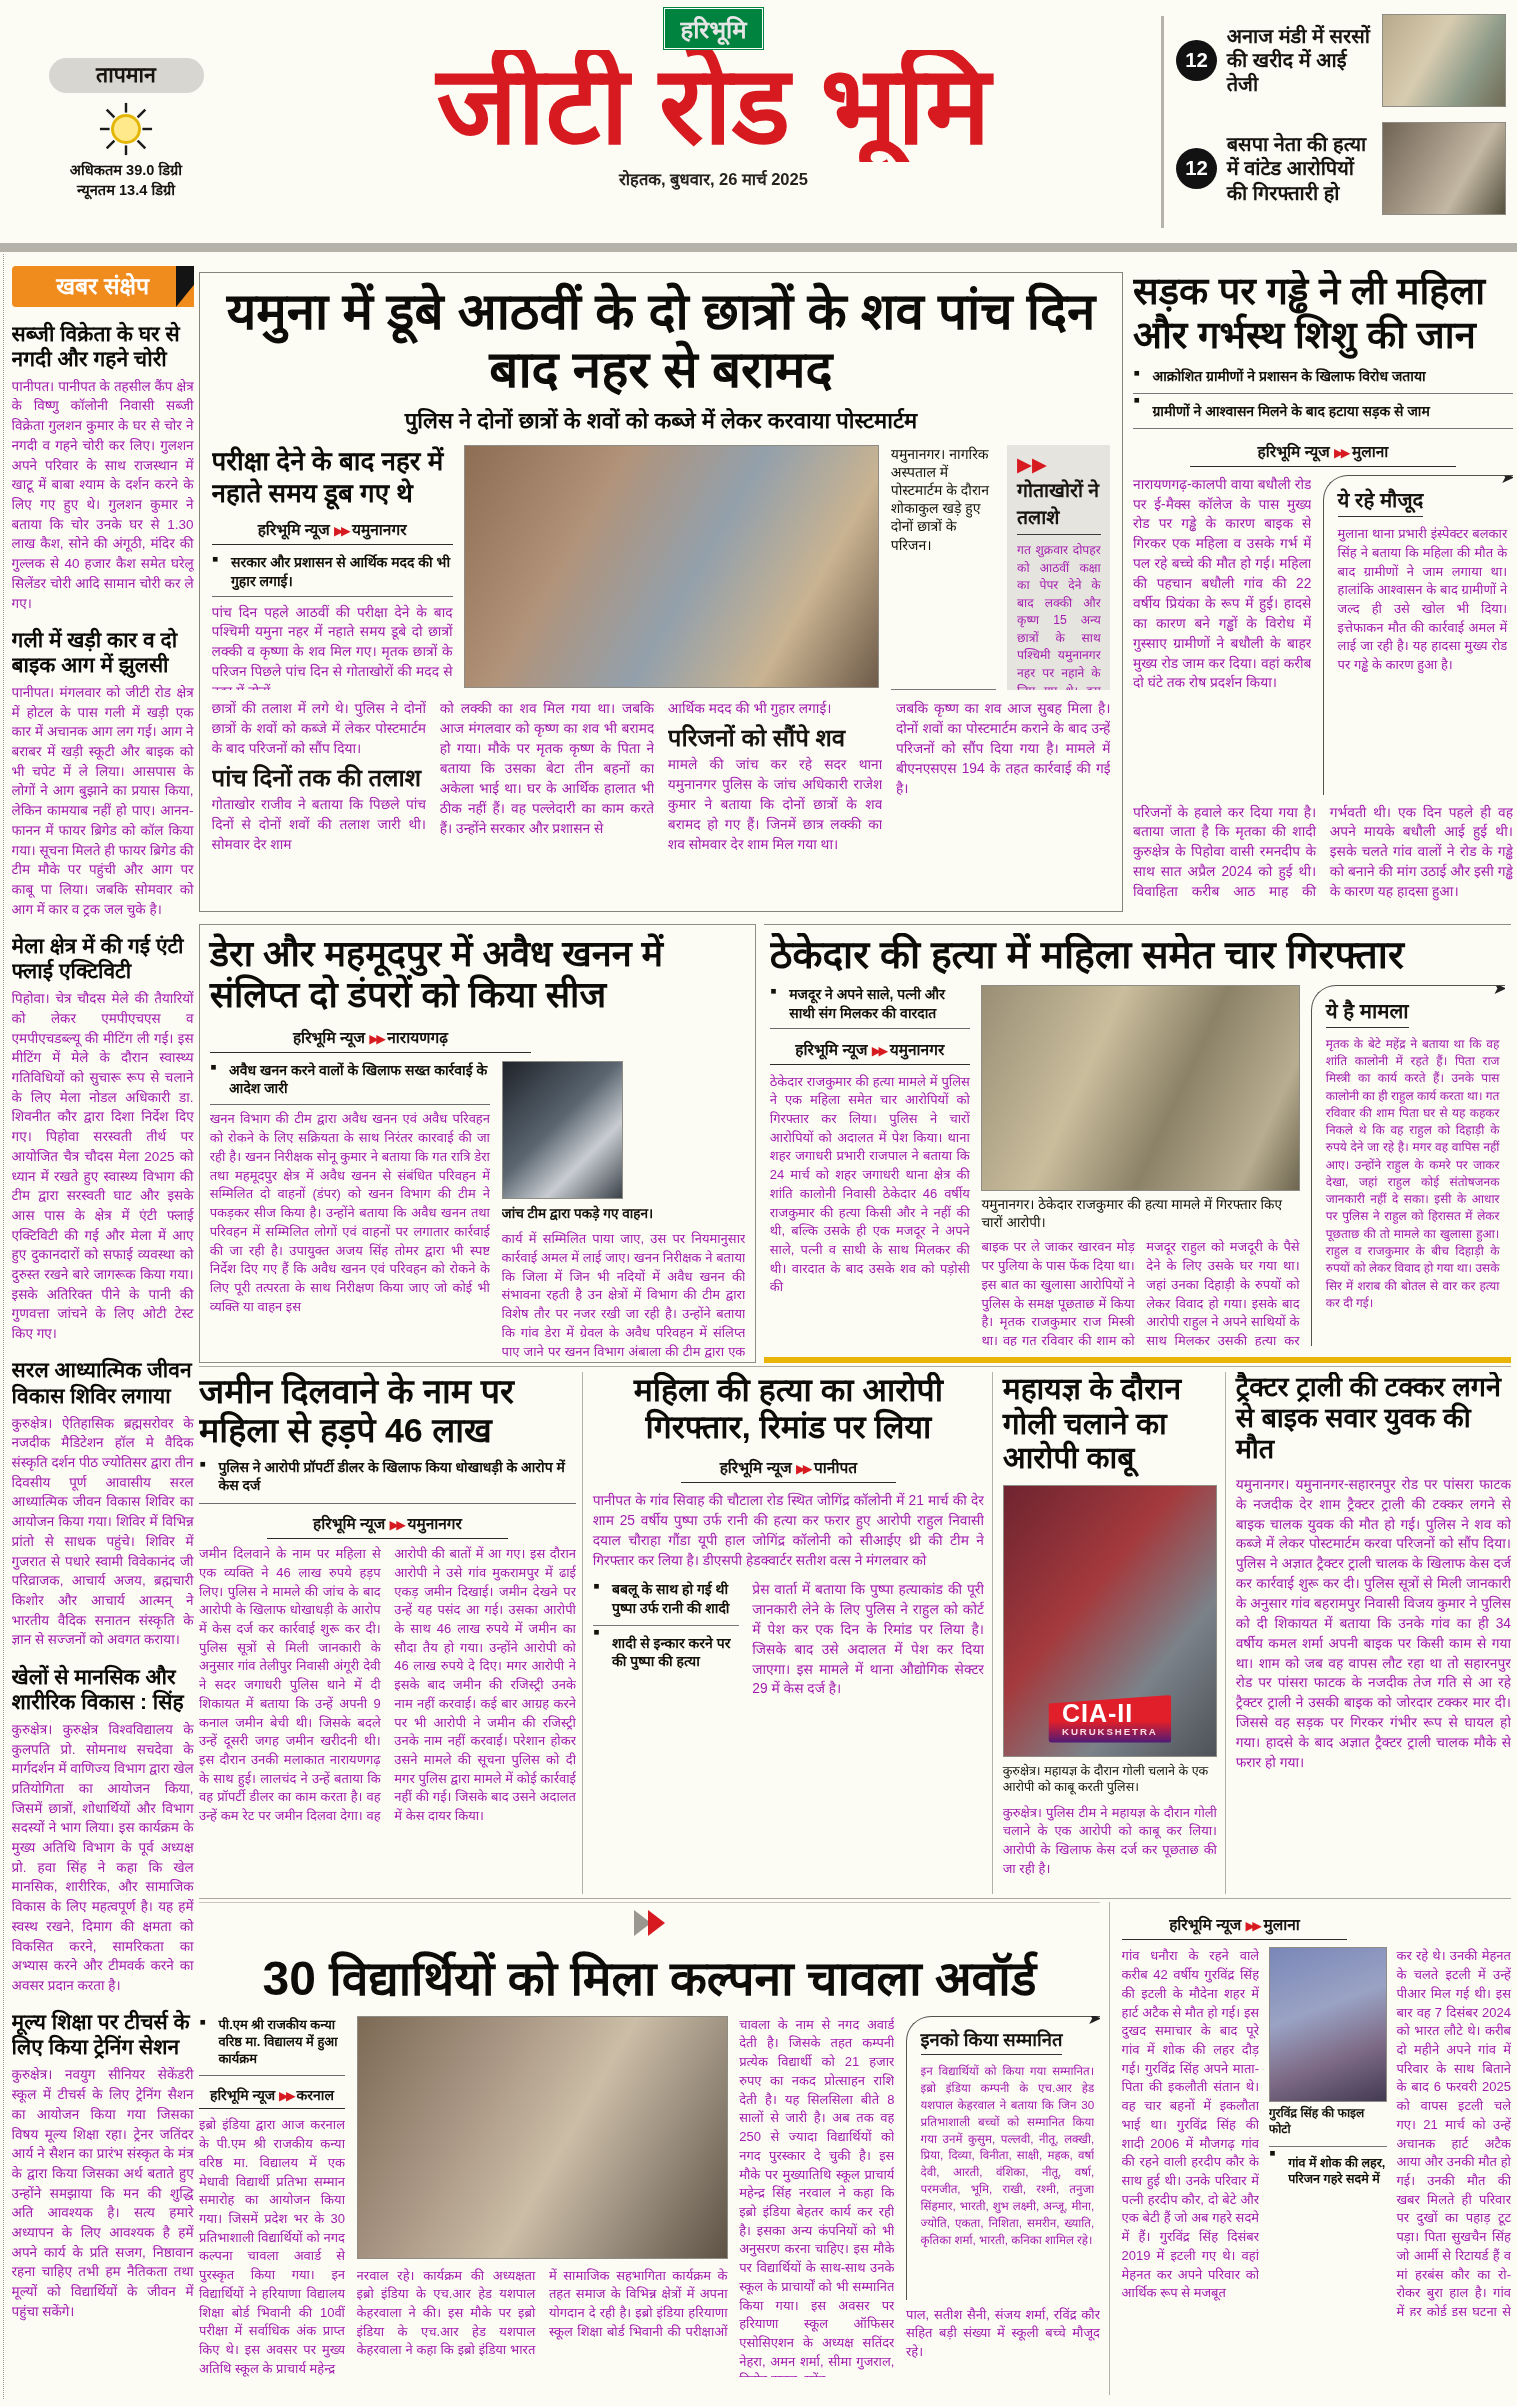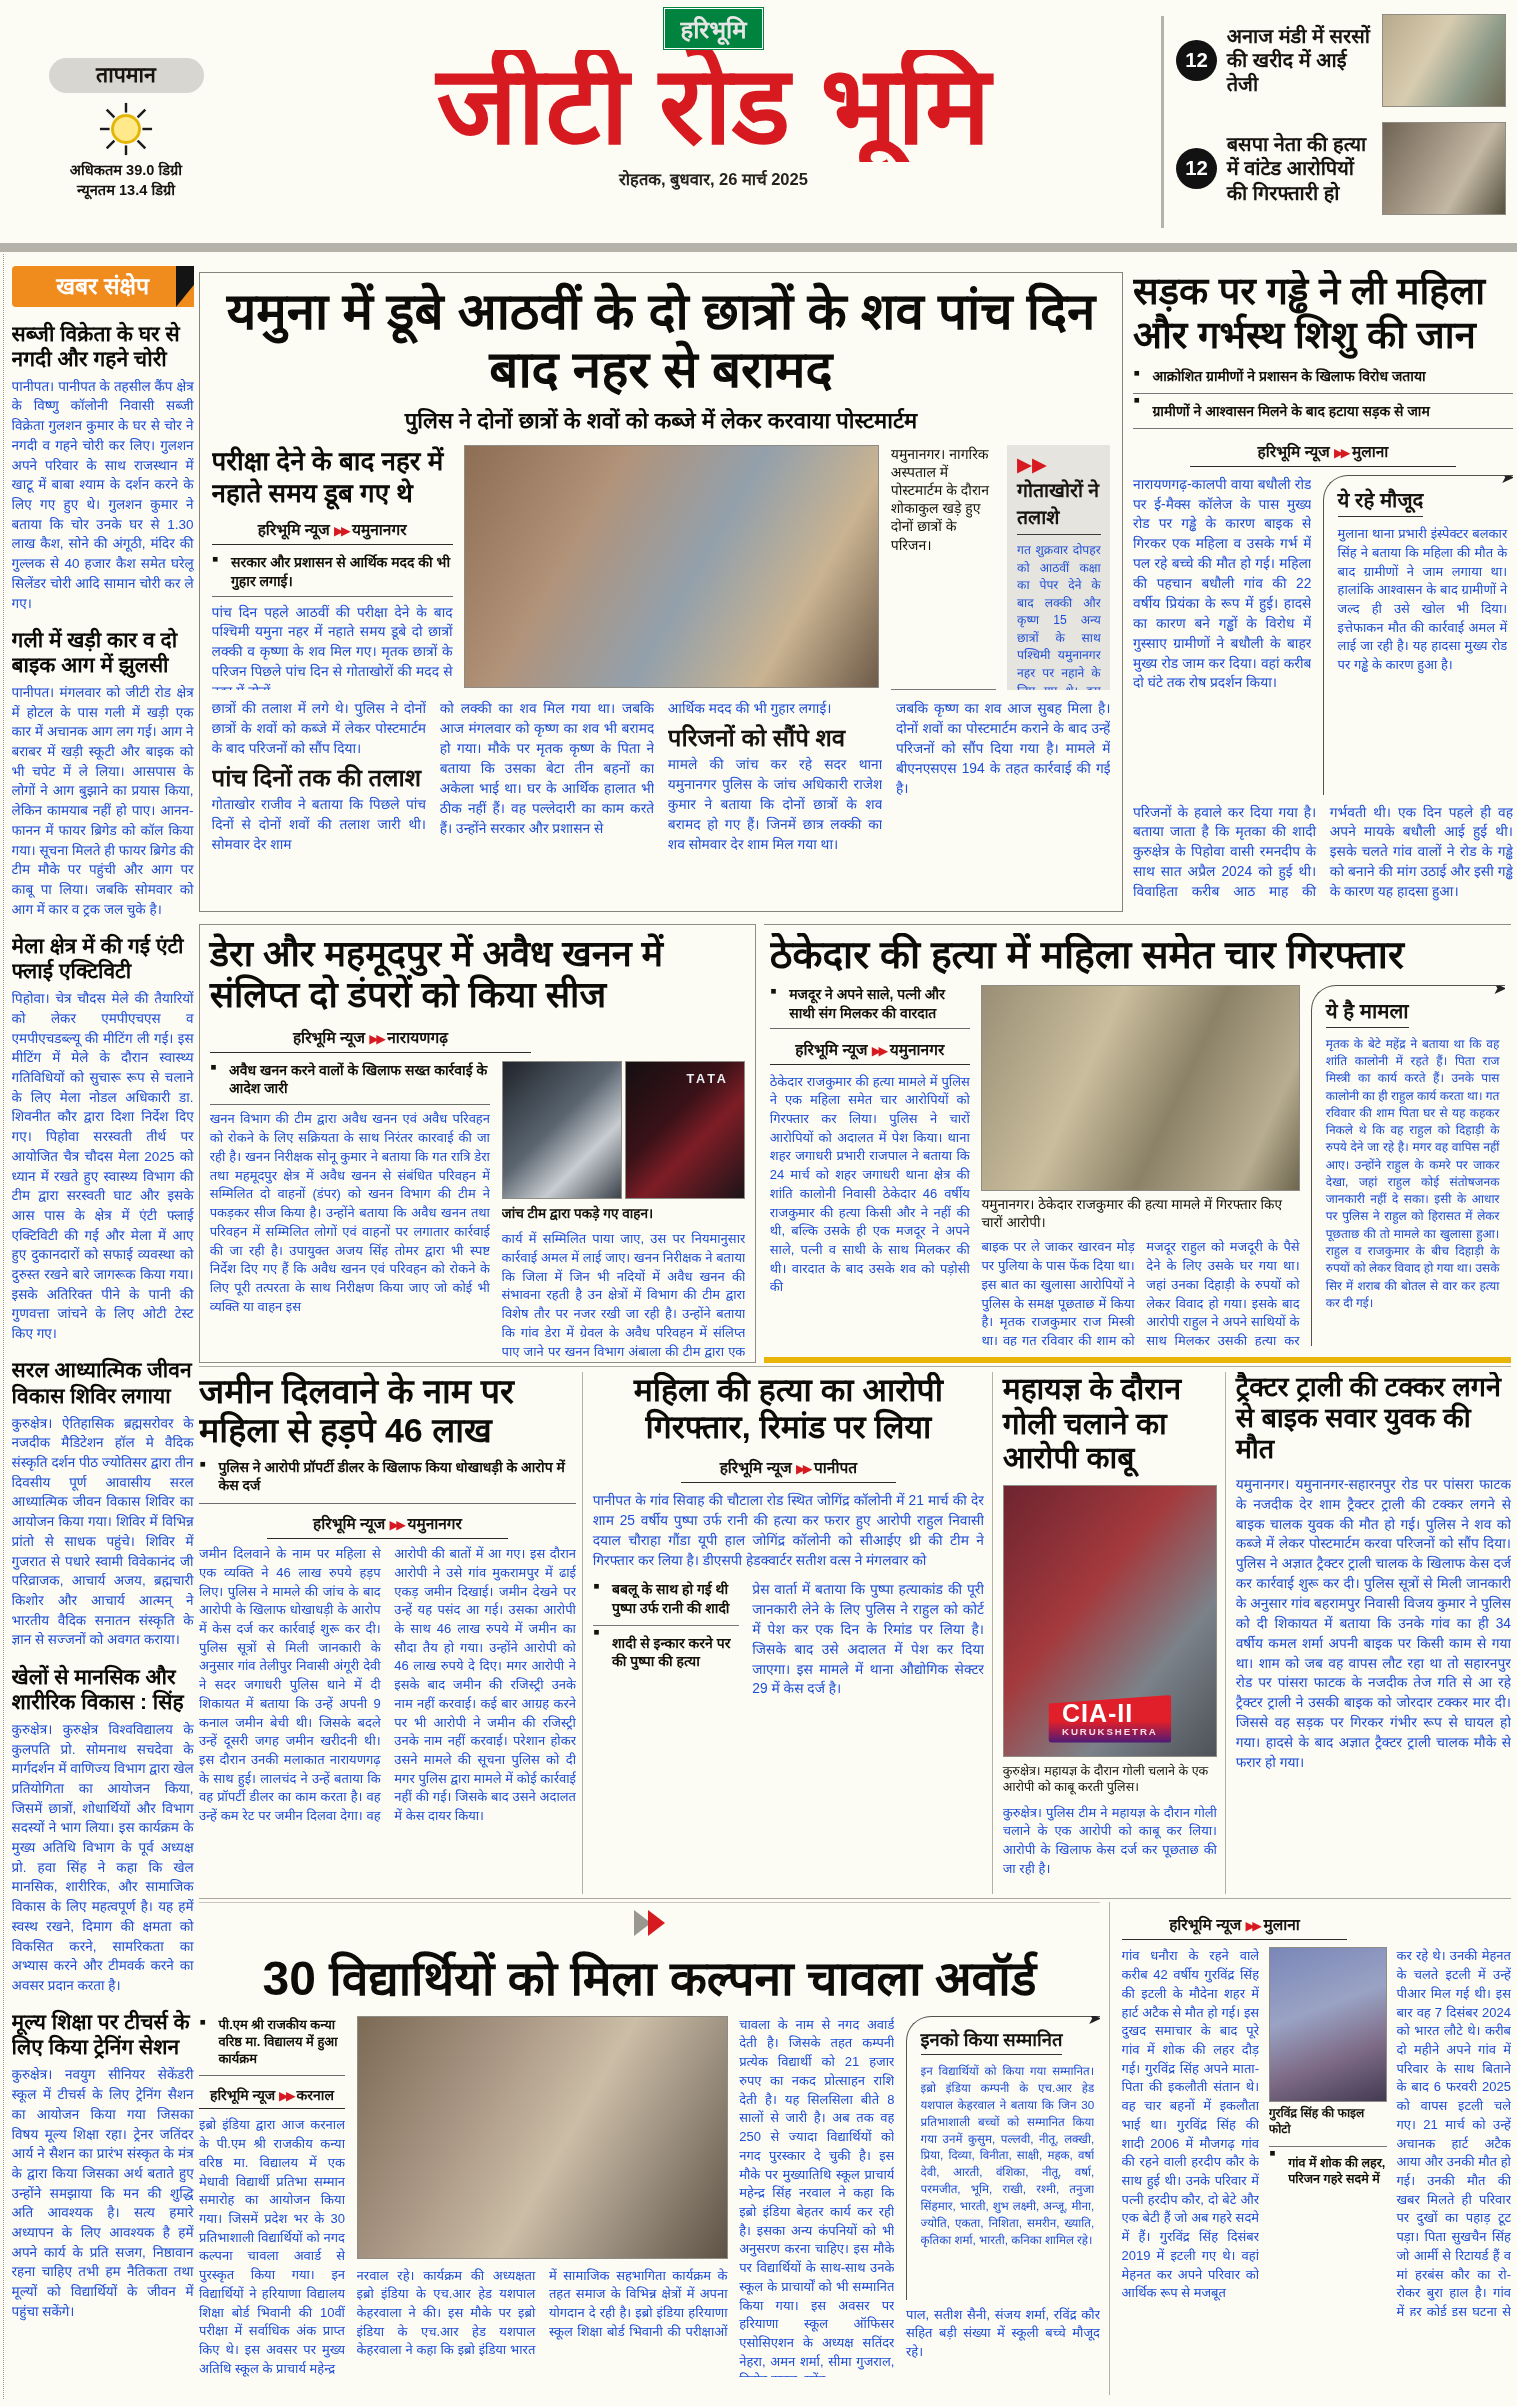--- a/index.html
+++ b/index.html
@@ -2,21 +2,21 @@
 <html><head>
 <meta charset="utf-8">
 <style>
   *{margin:0;padding:0;box-sizing:border-box}
   html,body{background:#9a9a9a}
   #page{position:relative;width:1518px;height:2407px;margin:0 auto;background:#fcfbf4;
         font-family:"Liberation Sans","DejaVu Sans",sans-serif;color:#17140f;overflow:hidden}
   .abs{position:absolute}
   .ov{overflow:hidden}
   .hl{font-weight:700;color:#0e0c08;line-height:1.15}
-  .bd{font-size:13.8px;line-height:1.44;color:#1d4ed8;text-align:justify}
+  .bd{font-size:13.8px;line-height:1.44;color:#a21caf;text-align:justify}
   .sm{font-size:13px}
   .byl{font-weight:700;font-size:15.5px;text-align:center;padding:2.9px 0 3.9px;border-bottom:1.9px solid #2e2b26;margin:5.8px 0 7.8px;white-space:nowrap;overflow:hidden}
   .byl .ar{color:#d71920;letter-spacing:-2.9px;font-size:12.6px}
   .blt{position:relative;padding-left:19.4px;font-weight:700;font-size:14px;line-height:1.32;color:#121007}
   .blt::before{content:"■";position:absolute;left:1px;top:0;font-size:9.7px;color:#121007}
   .rule{border-bottom:1px solid #6b6b6b}
   .cap{font-size:13.6px;font-weight:700;color:#141209;line-height:1.3}
   .gb{background:#e6e4de;padding:8.7px 9.7px}
   .gb h4{font-size:19.4px;font-weight:700;border-bottom:1.9px solid #3a3a3a;padding-bottom:3.9px;margin-bottom:6.8px}
   .cbox{border-top:1.9px solid #55524c;border-left:1.9px solid #55524c;border-top-left-radius:25px;padding:9.7px 5.8px 0 13.6px;position:relative}
@@ -209,23 +209,20 @@
       <span>नारायणगढ़</span>
     </div>
     <div style="display:flex;gap:11.6px">
       <div class="ov" style="flex:1.15">
         <div class="blt rule" style="margin-bottom:5.8px;padding-bottom:5.8px">अवैध खनन करने वालों के खिलाफ सख्त कार्रवाई के आदेश जारी</div>
         <div class="bd sm">खनन विभाग की टीम द्वारा अवैध खनन एवं अवैध परिवहन को रोकने के लिए सक्रियता के साथ निरंतर कारवाई की जा रही है। खनन निरीक्षक सोनू कुमार ने बताया कि गत रात्रि डेरा तथा महमूदपुर क्षेत्र में अवैध खनन से संबंधित परिवहन में सम्मिलित दो वाहनों (डंपर) को खनन विभाग की टीम ने पकड़कर सीज किया है। उन्होंने बताया कि अवैध खनन तथा परिवहन में सम्मिलित लोगों एवं वाहनों पर लगातार कार्रवाई की जा रही है। उपायुक्त अजय सिंह तोमर द्वारा भी स्पष्ट निर्देश दिए गए हैं कि अवैध खनन एवं परिवहन को रोकने के लिए पूरी तत्परता के साथ निरीक्षण किया जाए जो कोई भी व्यक्ति या वाहन इस</div>
       </div>
       <div class="ov" style="flex:1">
         <div style="display:flex;gap:2.9px">
           <div class="ph ph-trucksL" style="width:50%;height:138px"></div>
-          <div class="ph ph-trucksR" style="width:50%;height:138px">
-            <span class="truck-label">TATA</span>
-          </div>
         </div>
         <div class="cap" style="margin:5.8px 0 7.8px">जांच टीम द्वारा पकड़े गए वाहन।</div>
         <div class="bd sm">कार्य में सम्मिलित पाया जाए, उस पर नियमानुसार कार्रवाई अमल में लाई जाए। खनन निरीक्षक ने बताया कि जिला में जिन भी नदियों में अवैध खनन की संभावना रहती है उन क्षेत्रों में विभाग की टीम द्वारा विशेष तौर पर नजर रखी जा रही है। उन्होंने बताया कि गांव डेरा में ग्रेवल के अवैध परिवहन में संलिप्त पाए जाने पर खनन विभाग अंबाला की टीम द्वारा एक वाहन को पकड़कर सीज करने की कार्रवाई की गई है।</div>
       </div>
     </div>
   </div>
 
   <div class="abs ov" style="left:764px;top:924px;width:747px;height:439px;border-top:1px solid #908d85;border-bottom:6px solid #eab308;padding:7.8px 5.8px">
     <div class="hl" style="font-size:39px;white-space:nowrap;overflow:hidden">ठेकेदार की हत्या में महिला समेत चार गिरफ्तार</div>
     <div style="display:flex;gap:11.6px;margin-top:7.8px;height:361px">

